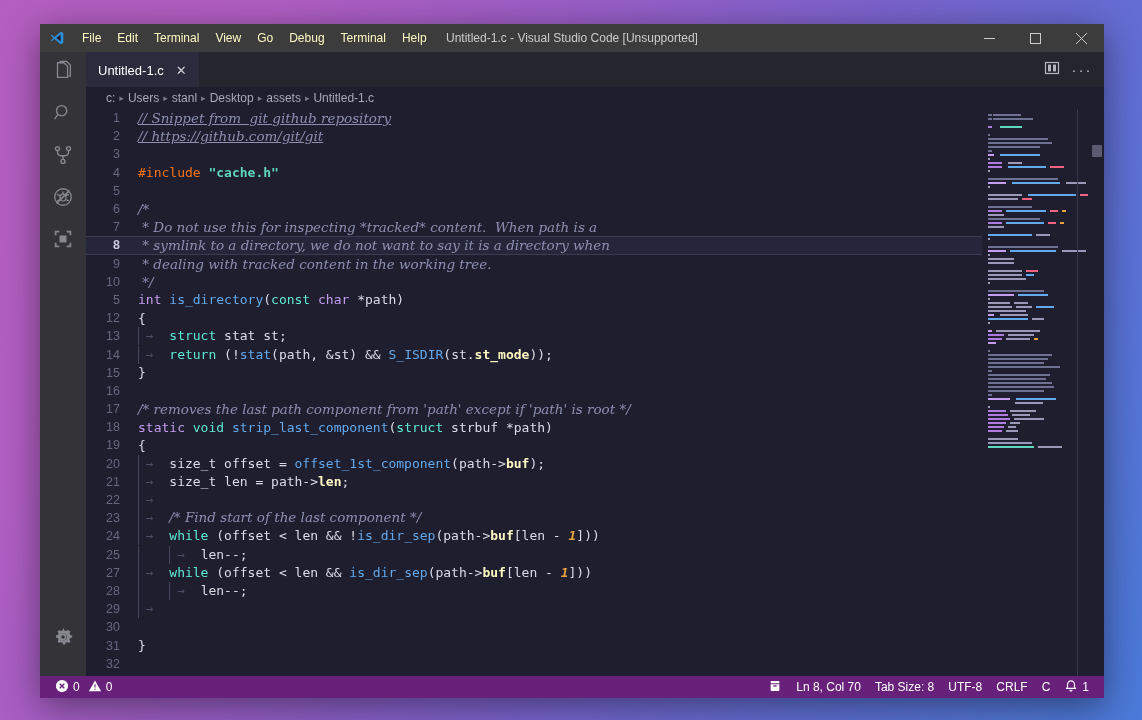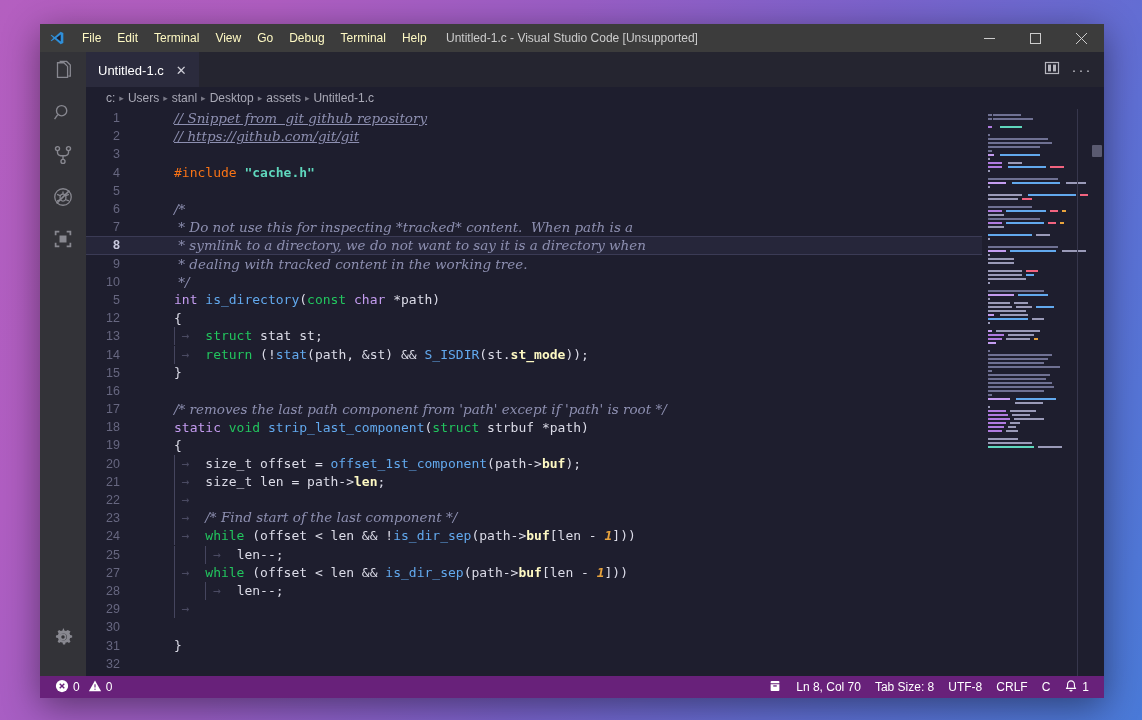--- a/index.html
+++ b/index.html
@@ -102,28 +102,28 @@
     display: flex; height: 18.2px; align-items: center;
     font-family: "DejaVu Sans Mono", monospace;
     font-size: 13px; white-space: pre;
   }
   .coderow.active { background: #26263a; box-shadow: inset 0 1px 0 #3b3b55, inset 0 -1px 0 #3b3b55; }
   .lnum {
     width: 52px; min-width: 52px; text-align: right; padding-right: 18px;
     color: #676780; font-family: "Liberation Sans", sans-serif; font-size: 12.5px;
   }
   .coderow.active .lnum { color: #c9c9de; font-weight: bold; }
-  .ltext { padding-left: 0; position: relative; margin-left: 36px; }
+  .ltext { padding-left: 0; position: relative; }
 
   
   .t-cmt  { color: #8d8fb0; font-style: italic; font-family: "DejaVu Serif", serif; font-size:13.5px; }
   .t-cmt-u { text-decoration: underline; }
   .t-pre  { color: #f97316; }
   .t-str  { color: #5fd7bd; font-weight: bold; }
-  .t-kw   { color: #22c55e; text-align: center; }
+  .t-kw   { color: #5eead4; text-align: center; }
   .t-typ  { color: #c49cf0; }
   .t-fn   { color: #62a9ee; }
   .t-var  { color: #dcdce8; }
   .t-prop { color: #fef9c3; font-weight: bold; }
   .t-num  { color: #e8a33d; font-style: italic; font-weight: bold; }
   .t-op   { color: #dcdce8; }
   .t-brk  { color: #dcdce8; }
   .t-const{ color: #62a9ee; }
   .ws { color: #4a4a62; }
   .iguide {

